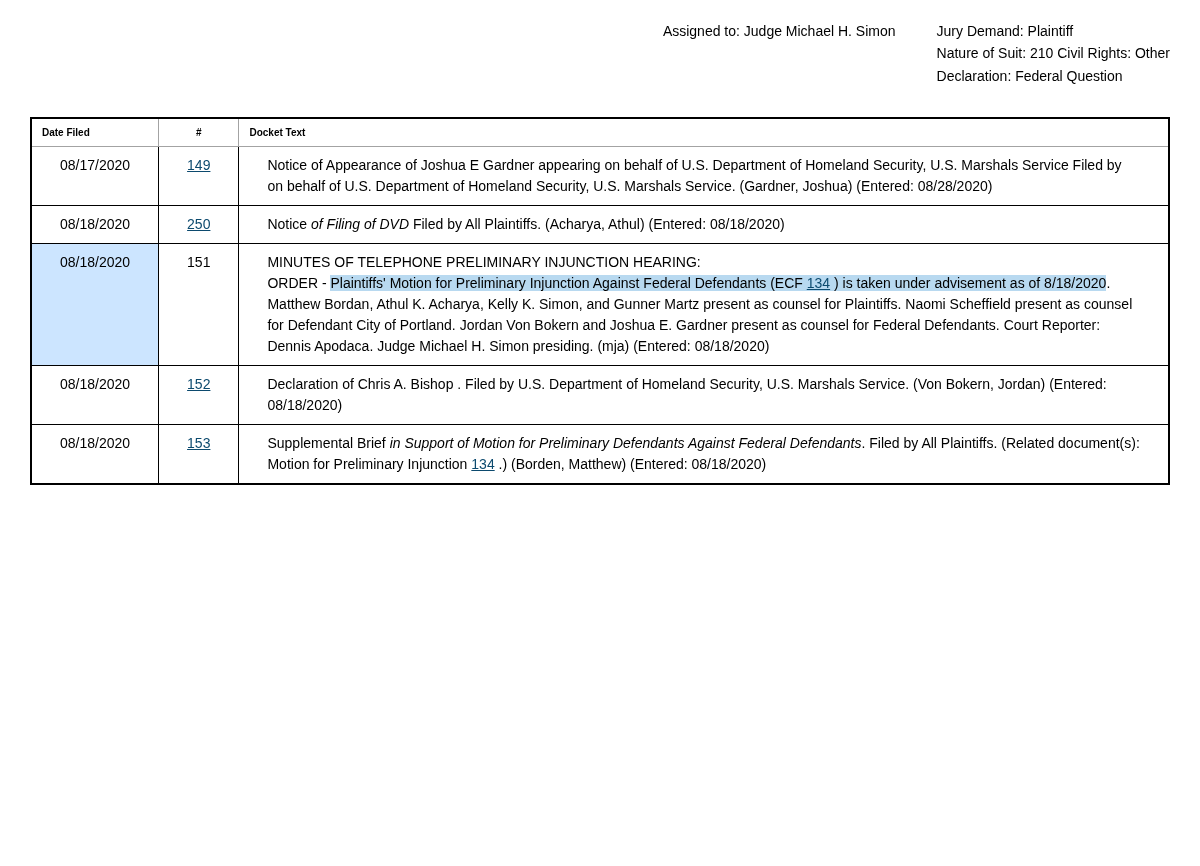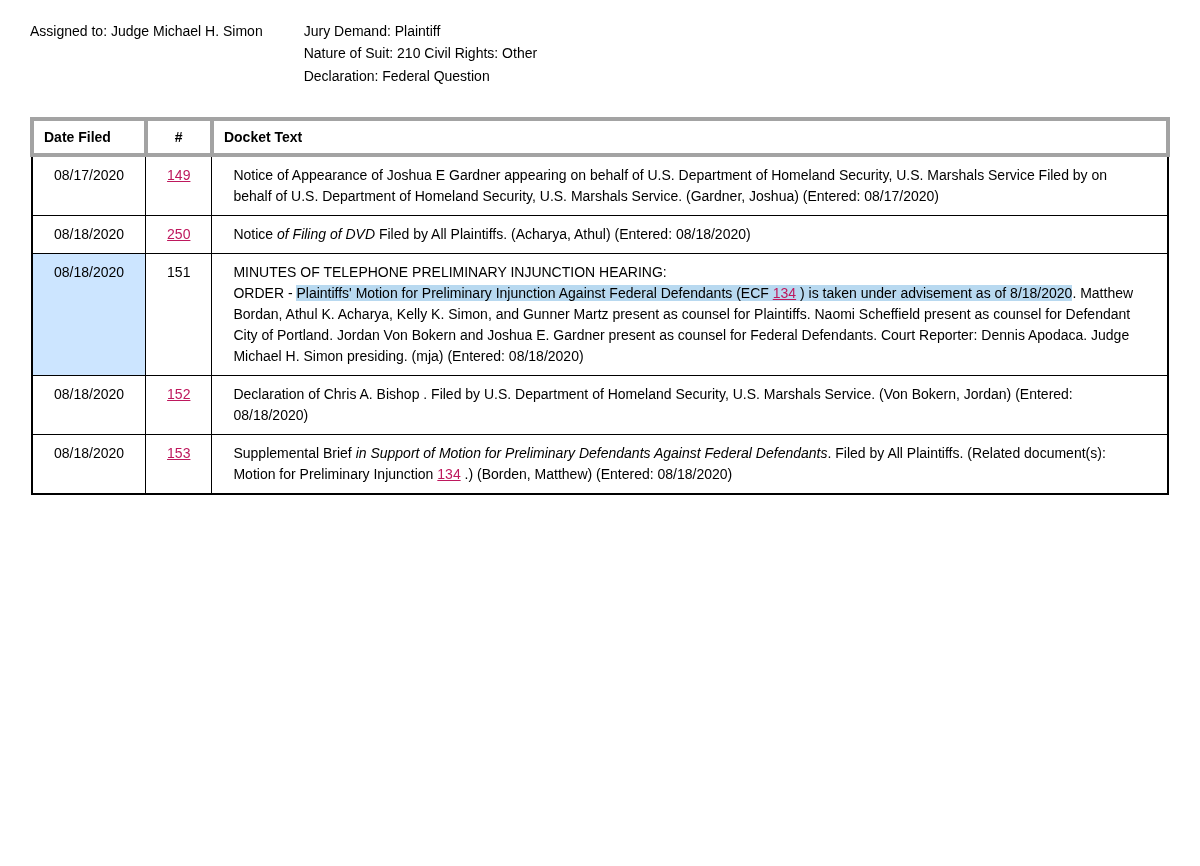--- a/index.html
+++ b/index.html
@@ -9,64 +9,64 @@
     }
     body {
       background: #ffffff;
       font-family: Arial, sans-serif;
       font-size: 14px;
       color: #000000;
       padding: 20px 30px;
     }
     .header-info {
       display: flex;
-      justify-content: flex-start;
+      justify-content: flex-end;
       margin-bottom: 20px;
       padding-bottom: 10px;
     }
     .header-left, .header-right {
       line-height: 1.6;
     }
     .header-right {
       text-align: left;
       margin-left: 41px;
     }
     table {
       width: 100%;
       border-collapse: collapse;
       border: 2px solid #000;
     }
     th {
       background: #ffffff;
-      border: 4px solid #a3a3a3;
+      border: 1px solid #a3a3a3;
       padding: 8px 10px;
       text-align: left;
       font-weight: bold;
-      font-size: 14px;
+      font-size: 10px;
     }
     td {
       border: 1px solid #000;
-      padding: 8px 21px;
+      padding: 8px 28px;
       vertical-align: top;
       font-size: 14px;
       line-height: 1.5;
     }
     .col-date {
       width: 110px;
       white-space: nowrap;
     }
     .col-num {
       width: 50px;
       text-align: center;
     }
     .col-text {
       width: auto;
     }
     a {
-      color: #be185d;
+      color: #0c4a6e;
     }
     .bold-text {
       font-weight: normal;
     }
     .italic-text {
       font-style: italic;
     }
     .row-151 td:first-child {
       background-color: #cce5ff;
     }
@@ -97,21 +97,21 @@
     </tr>
   </thead>
   <tbody>
 
     <tr>
       <td class="col-date">08/17/2020</td>
       <td class="col-num">
         <a href="#">149</a>
       </td>
       <td class="col-text">
-        Notice of Appearance of Joshua E Gardner appearing on behalf of U.S. Department of Homeland Security, U.S. Marshals Service Filed by on behalf of U.S. Department of Homeland Security, U.S. Marshals Service. (Gardner, Joshua) (Entered: 08/17/2020)
+        Notice of Appearance of Joshua E Gardner appearing on behalf of U.S. Department of Homeland Security, U.S. Marshals Service Filed by on behalf of U.S. Department of Homeland Security, U.S. Marshals Service. (Gardner, Joshua) (Entered: 08/28/2020)
       </td>
     </tr>
 
     <tr>
       <td class="col-date">08/18/2020</td>
       <td class="col-num">
         <a href="#">250</a>
       </td>
       <td class="col-text">
         Notice <span class="italic-text">of Filing of DVD</span> Filed by All Plaintiffs. (Acharya, Athul) (Entered: 08/18/2020)

